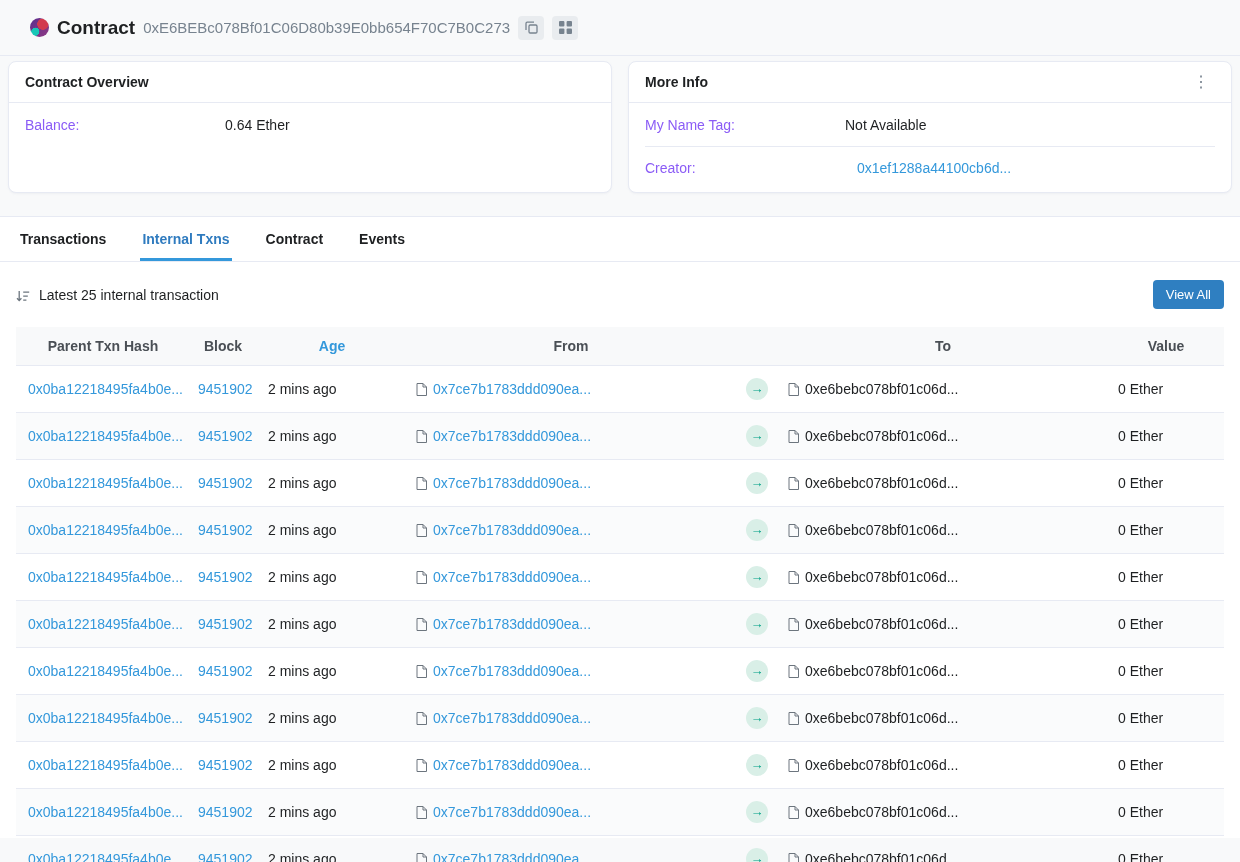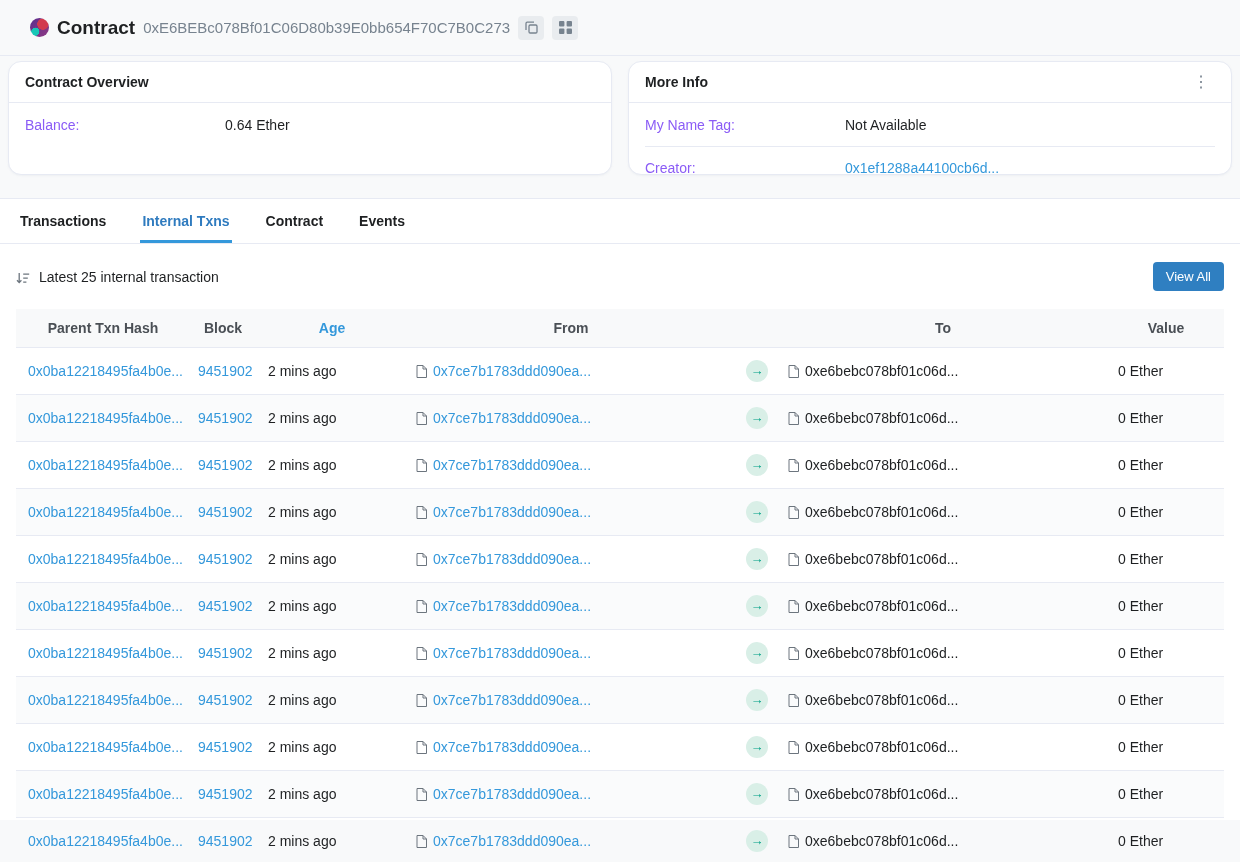--- a/index.html
+++ b/index.html
@@ -31,38 +31,38 @@
   .head-btn {
     width: 26px; height: 24px; margin-left: 8px;
     border: 0; border-radius: 4px; background: #e9ecef;
     display: inline-flex; align-items: center; justify-content: center;
     cursor: pointer; color: var(--muted, #77838f);
   }
 
   
   .cards { display: flex; gap: 16px; padding: 5px 8px 0 8px; }
   .card {
-    flex: 1 1 0; height: 114px;
+    flex: 1 1 0; height: 132px;
     background: #fff; border: 1px solid var(--border, #e7eaf3);
-    border-radius: 13px; box-shadow: 0 1px 2px rgba(189,197,209,.15);
+    border-radius: 8px; box-shadow: 0 1px 2px rgba(189,197,209,.15);
     overflow: hidden;
   }
   .card-header {
     display: flex; align-items: center; justify-content: space-between;
     height: 41px; padding: 0 16px;
     border-bottom: 1px solid var(--border, #e7eaf3);
     font-weight: 700; font-size: 14px;
   }
   .kebab-btn {
     border: 0; background: transparent; color: var(--muted, #77838f);
     font-size: 16px; cursor: pointer; padding: 2px 6px; line-height: 1;
   }
   .card-body { padding: 0 16px; }
   .info-row { display: flex; align-items: center; height: 43px; }
-  .info-row + .info-row { border-top: 1px solid var(--border, #e7eaf3); }
+  .info-row + .info-row { border-top: 1px solid var(--border, #e7eaf3); gap: 12px; }
   .info-label { width: 200px; flex: 0 0 200px; color: #8b5cf6; }
   .info-value { color: #1e2022; }
 
   
   .main {
     margin-top: 23px; background: #fff;
     border-top: 1px solid var(--border, #e7eaf3);
     height: 622px;
   }
   .tabs {

